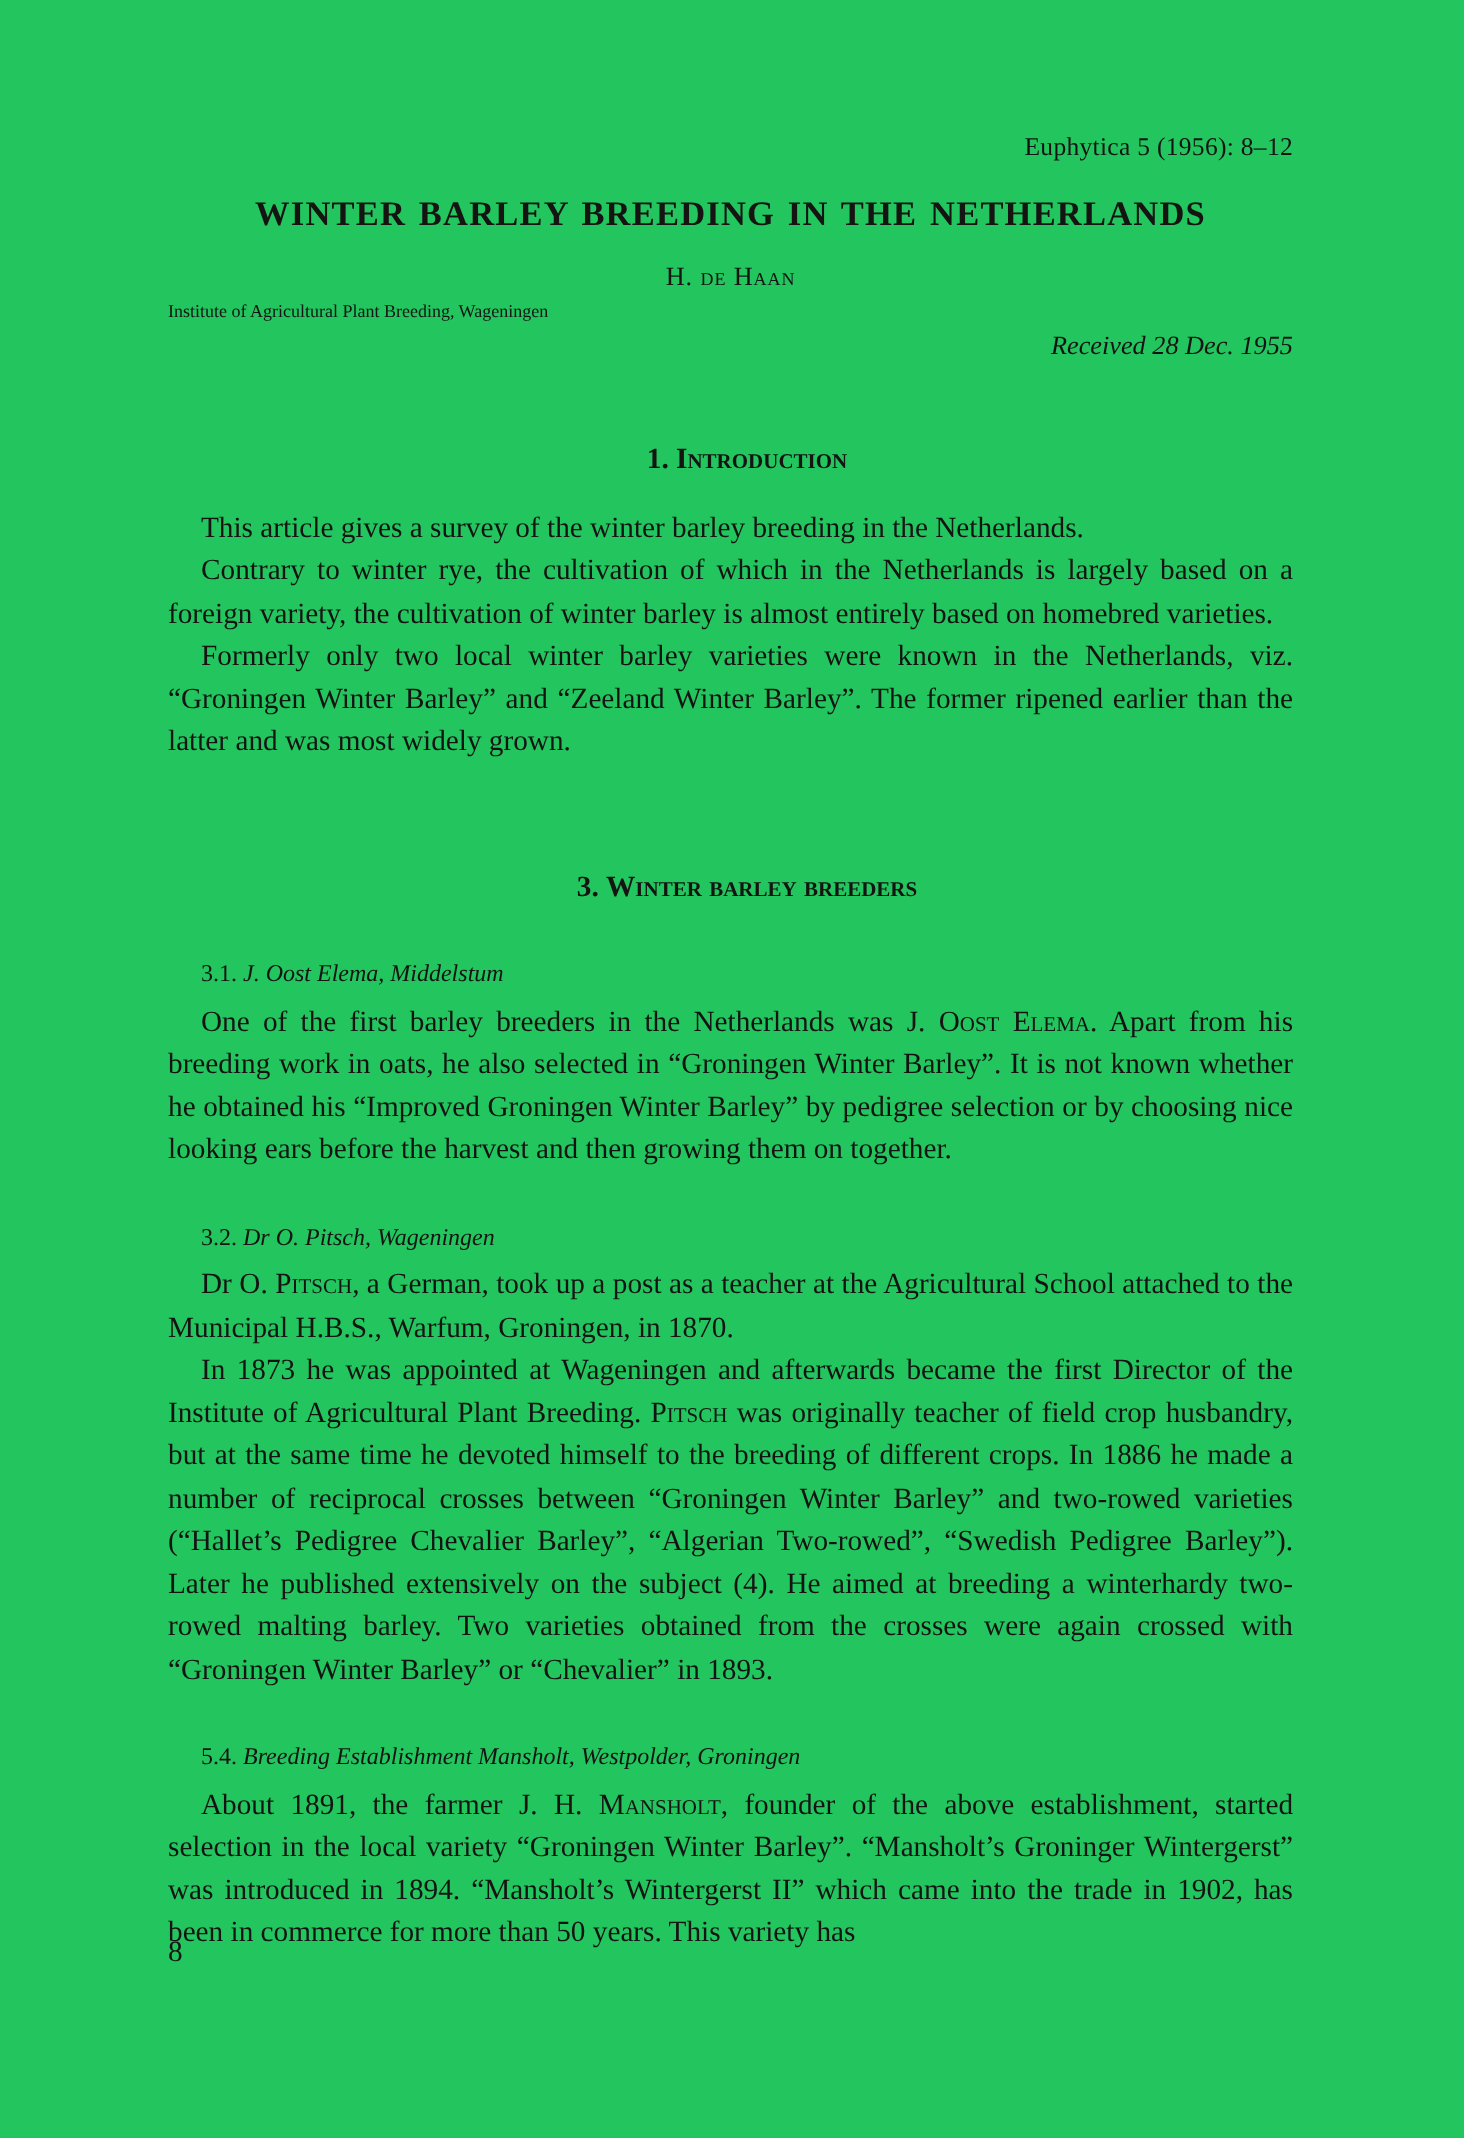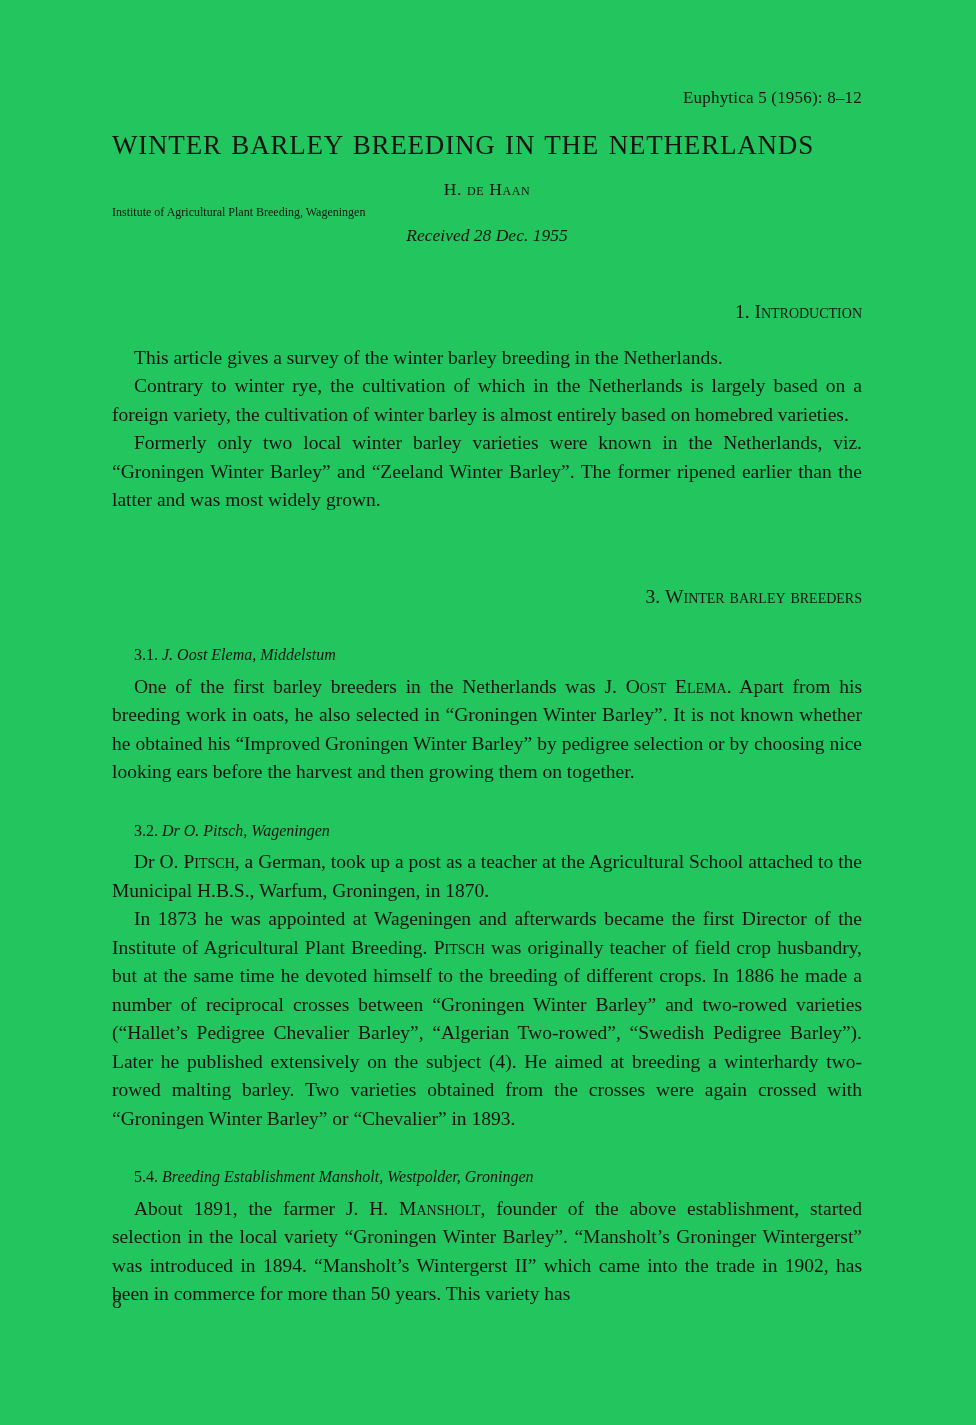--- a/index.html
+++ b/index.html
@@ -18,56 +18,57 @@
     box-sizing: border-box;
     padding: 88px 114px 0 112px;
     overflow: hidden;
   }
   .journal-ref {
     text-align: right;
     font-size: 17px;
     letter-spacing: 0.2px;
   }
   .title {
-    font-size: 27px;
-    font-weight: normal;
+    text-align: center;
+    font-size: 23px;
+    font-weight: bold;
     letter-spacing: 0.8px;
     margin: 22px 0 18px 0;
     word-spacing: 2px;
   }
   .author {
     text-align: center;
     font-size: 17.5px;
     font-variant: small-caps;
     letter-spacing: 0.6px;
     margin-bottom: 5px;
   }
   .affiliation {
     text-align: left;
     font-size: 12px;
     margin-bottom: 5px;
   }
   .received {
-    text-align: center;
+    text-align: right;
     font-size: 17.5px;
     font-style: italic;
   }
   .article-body {
     margin-top: 52px;
     font-size: 19.5px;
     line-height: 28.5px;
     text-align: justify;
   }
   .article-body > :first-child { margin-top: 0; }
   .sec-heading {
     font-size: 19.5px;
-    font-weight: normal;
+    font-weight: bold;
     margin: 68px 0 17px 0;
     text-indent: 22px;
-    text-align: right;
+    text-align: center;
   }
   .sub-heading {
     font-size: 16px;
     font-weight: normal;
     margin: 30px 0 3px 0;
     text-indent: 22px;
     text-align: left;
   }
   .para {
     margin: 0;

